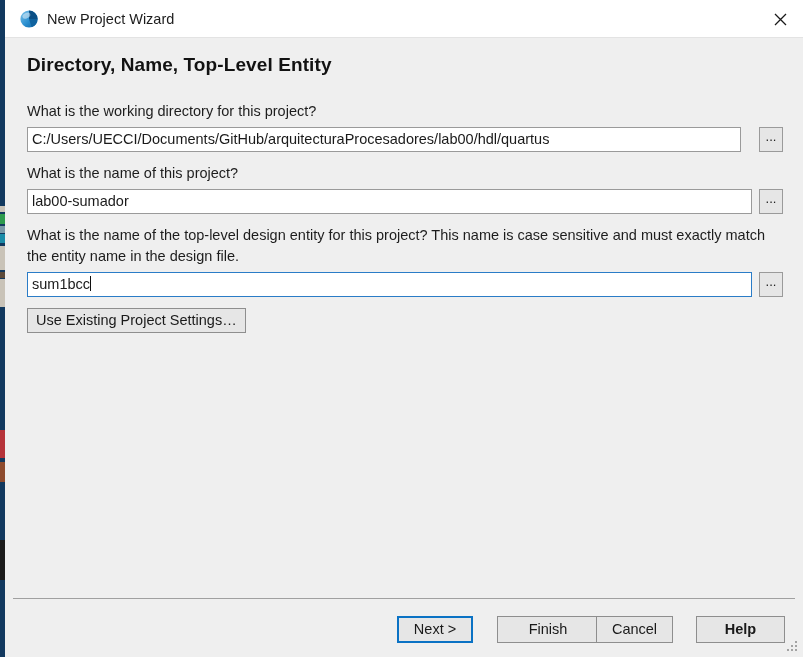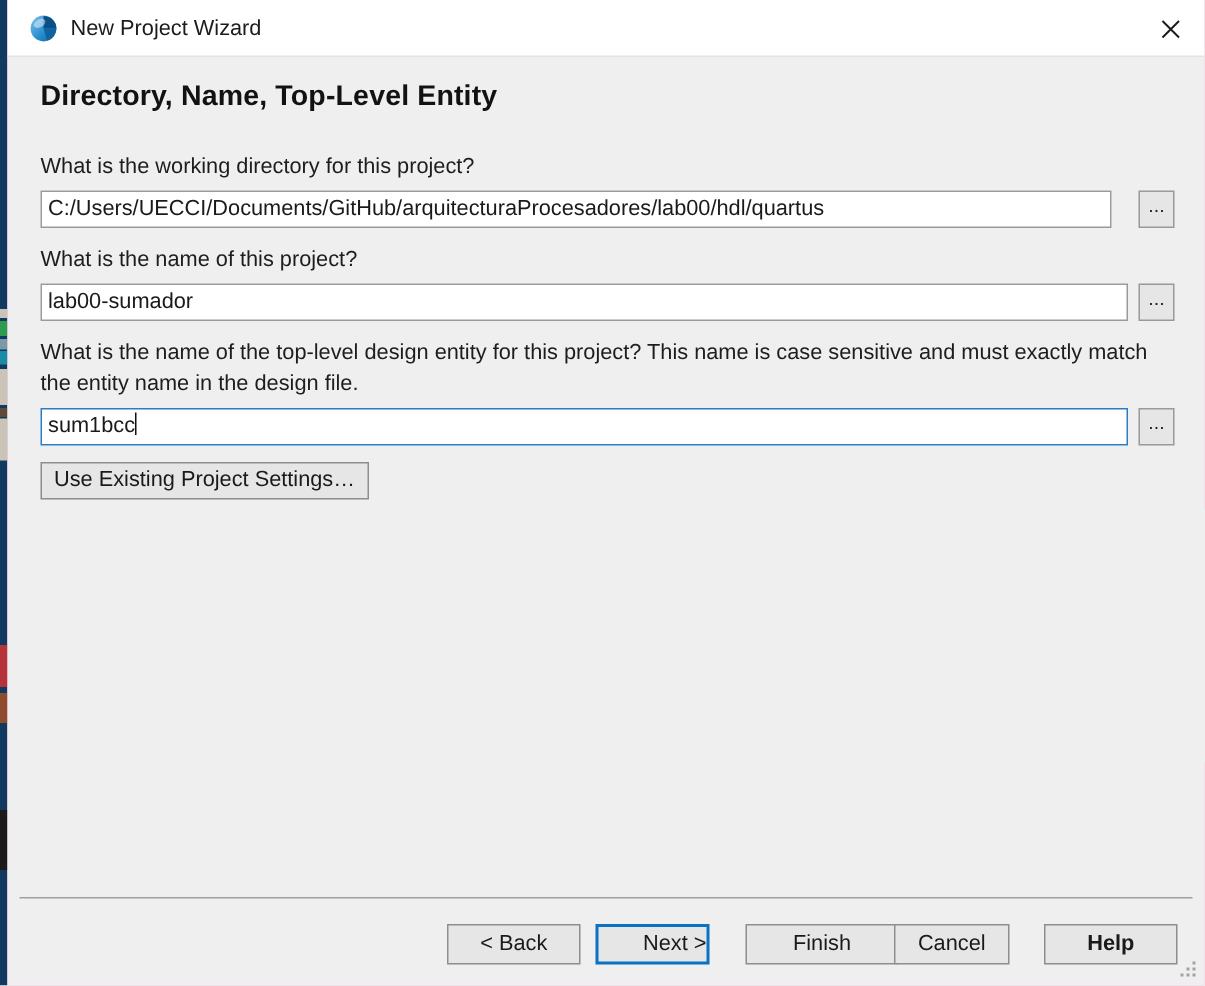--- a/index.html
+++ b/index.html
@@ -273,24 +273,21 @@
     <div class="browse-button" style="left:754px; top:234px;">
       <span>...</span>
     </div>
 
     <div id="use-existing-button">
       <span>Use Existing Project Settings…</span>
     </div>
 
     <div id="footer-separator"></div>
 
-    <div class="footer-button" style="left:293px; width:89px;">
-      <span>&lt; Back</span>
-    </div>
-    <div class="footer-button default" style="left:392px; width:76px;text-align:right;">
+    <div class="footer-button default" style="left:392px; width:76px;">
       <span>Next &gt;</span>
     </div>
     <div class="footer-button" style="left:492px; width:102px;">
       <span>Finish</span>
     </div>
     <div class="footer-button" style="left:591px; width:77px;">
       <span>Cancel</span>
     </div>
     <div class="footer-button" style="left:691px; width:89px;font-weight:bold;">
       <span>Help</span>

